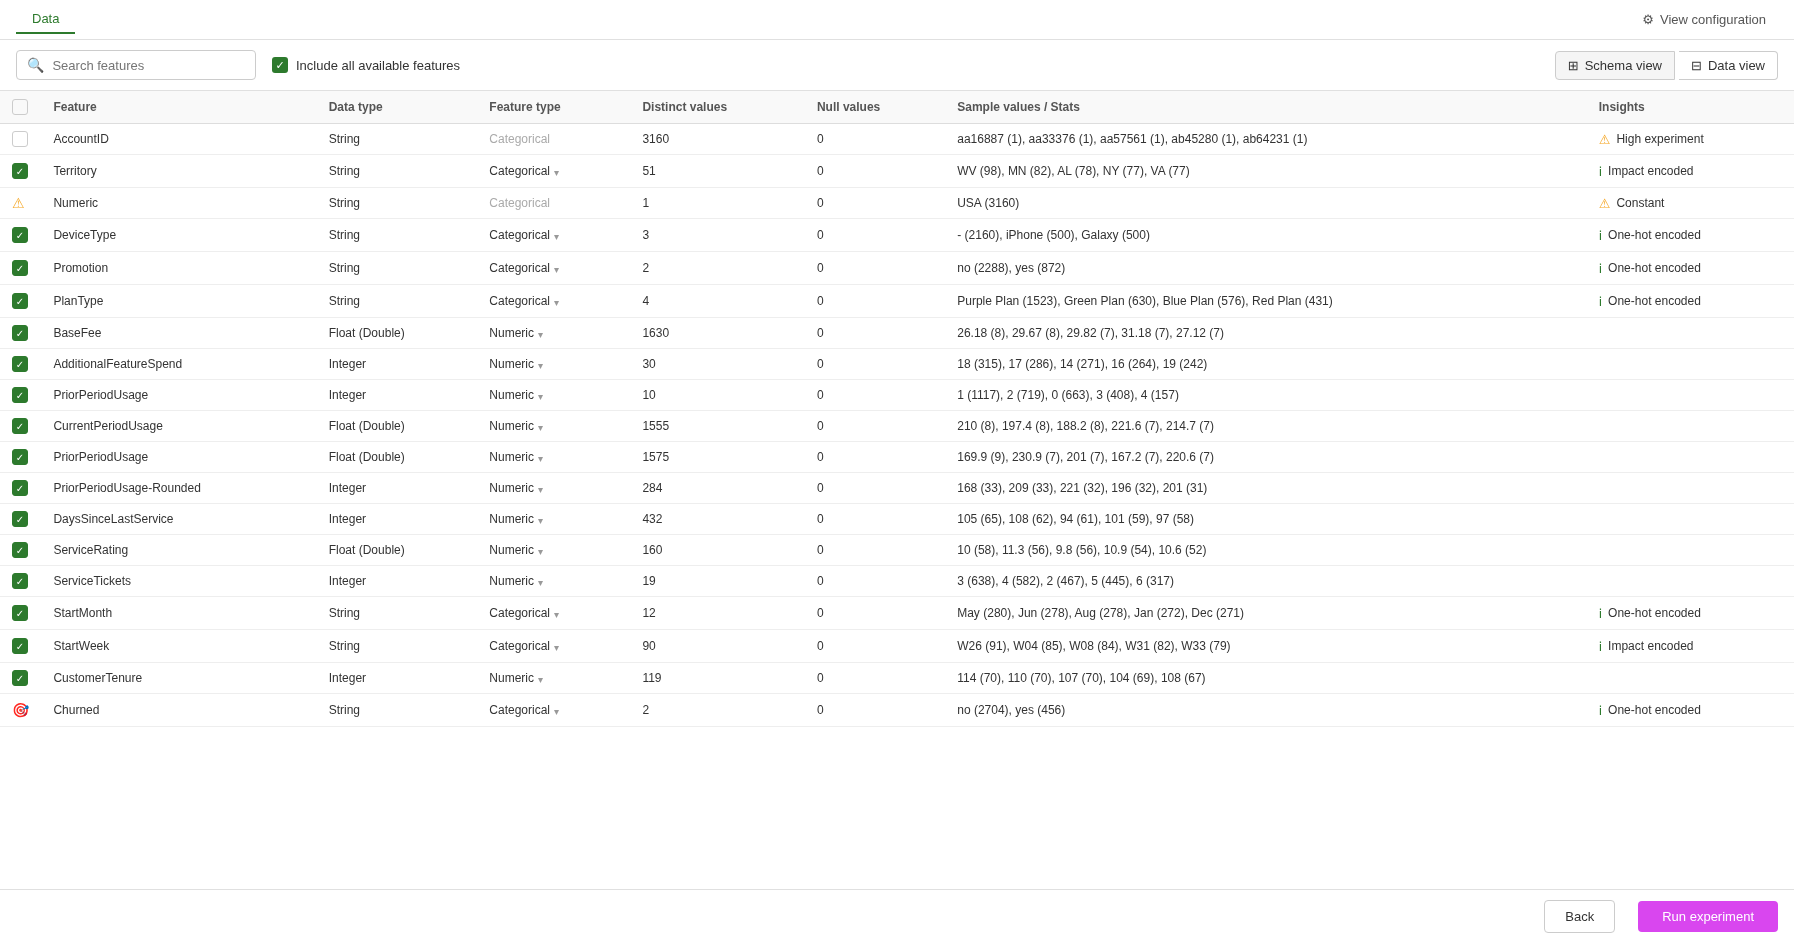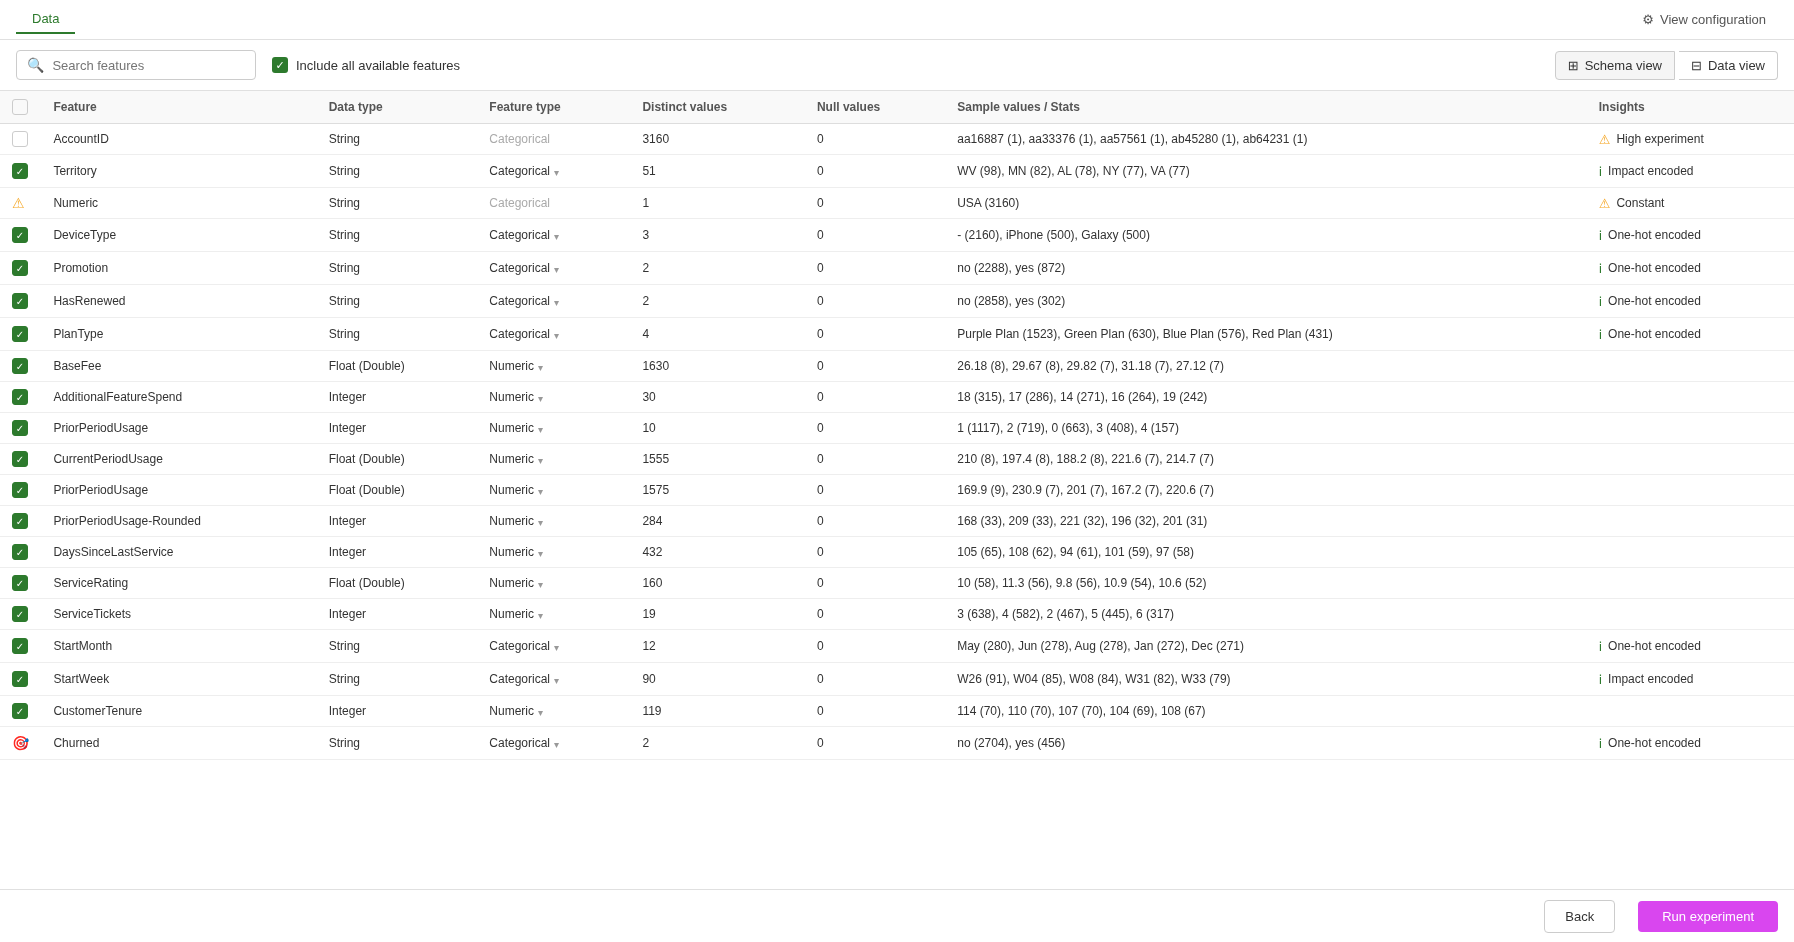--- a/index.html
+++ b/index.html
@@ -262,42 +262,20 @@
             <div class="insight-cell">
               <span class="insight-info">ℹ</span>
               <span>One-hot encoded</span>
             </div>
           </td>
     </tr>
         <tr>
       <td>
             <div class="row-checkbox checked"></div>
           </td>
-      <td>HasRenewed</td>
-      <td>String</td>
-      <td>
-        <div class="feature-type-cell">
-          <span class="">Categorical</span>
-          <span class="dropdown-arrow">▾</span>
-        </div>
-      </td>
-      <td>2</td>
-      <td>0</td>
-      <td>no (2858), yes (302)</td>
-      <td>
-            <div class="insight-cell">
-              <span class="insight-info">ℹ</span>
-              <span>One-hot encoded</span>
-            </div>
-          </td>
-    </tr>
-        <tr>
-      <td>
-            <div class="row-checkbox checked"></div>
-          </td>
       <td>PlanType</td>
       <td>String</td>
       <td>
         <div class="feature-type-cell">
           <span class="">Categorical</span>
           <span class="dropdown-arrow">▾</span>
         </div>
       </td>
       <td>4</td>
       <td>0</td>

